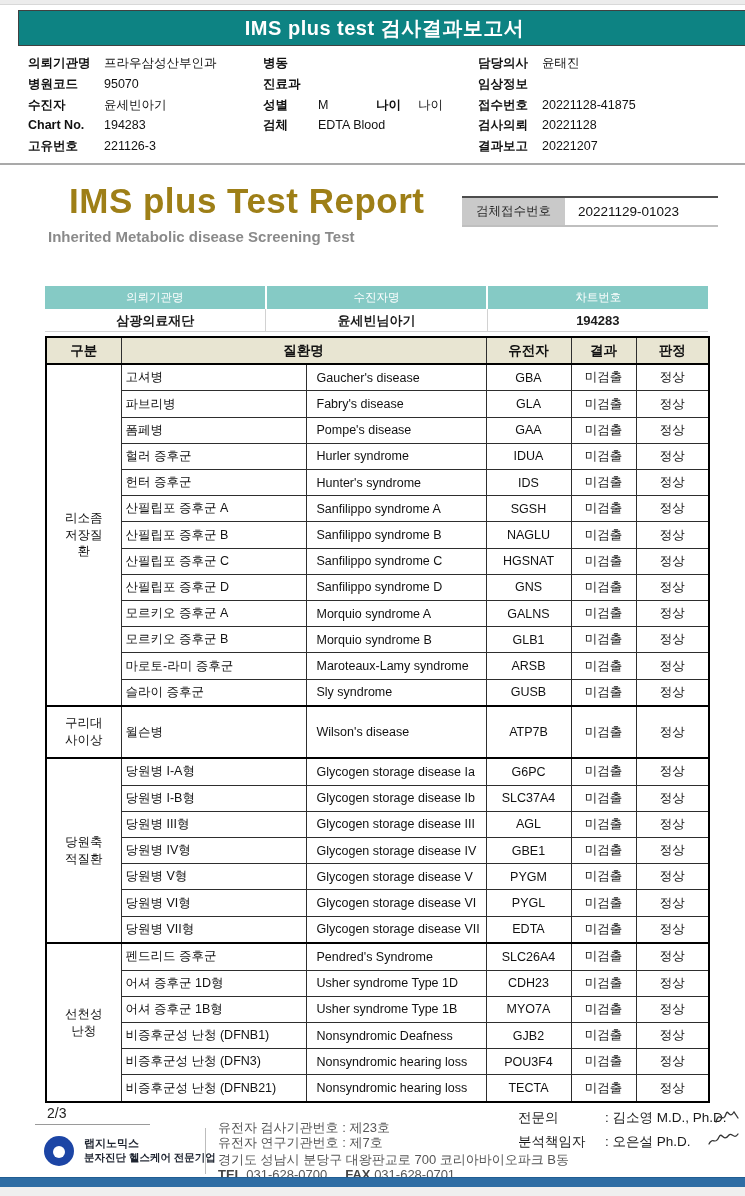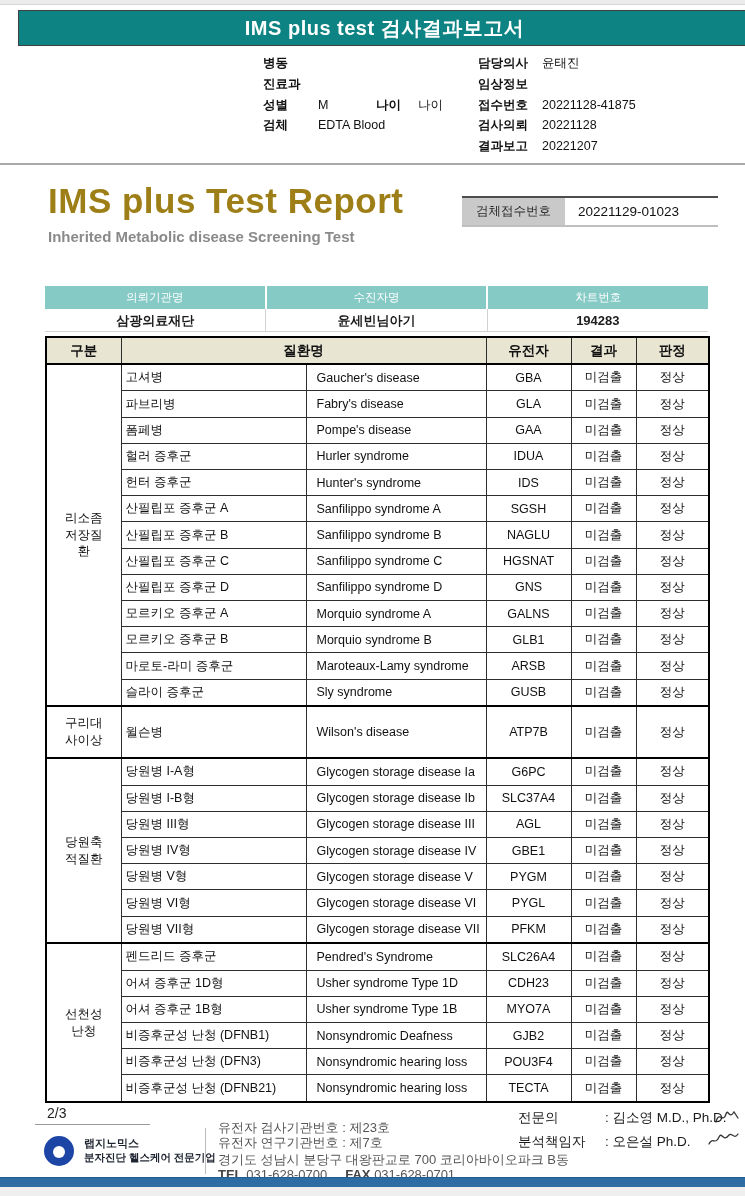--- a/index.html
+++ b/index.html
@@ -24,21 +24,21 @@
   .c2 .pi-label { width:55px; }
   .c3 .pi-label { width:64px; }
   .pi-label2 { display:inline-block; font-weight:bold; width:42px; vertical-align:top; }
   .pi-value { display:inline-block; vertical-align:top; }
   .c2 .pi-value.first { width:58px; }
 
   .divider { position:absolute; top:163px; left:0; width:745px; height:2px; background:#a9a9a9; }
 
   
   .title-block { position:absolute; top:181px; left:48px; }
-  .rpt-title { font-size:35px; font-weight:bold; color:#9e7f17; letter-spacing:0.5px; }
+  .rpt-title { font-size:35px; font-weight:bold; color:#9e7f17; letter-spacing:0.5px;margin-left:21px; }
   .rpt-subtitle { margin-top:7px; font-size:15px; font-weight:bold; color:#8a8a8a; }
 
   
   .sample-box { position:absolute; top:196px; left:462px; width:256px; height:31px; border-top:2px solid #4d4d4d; border-bottom:2px solid #bfbfbf; display:flex; align-items:stretch; background:#fff; }
   .sample-label { width:103px; background:#c9c9c9; color:#2a2a2a; font-size:12.5px; display:flex; align-items:center; justify-content:center; }
   .sample-value { flex:1; font-size:13.5px; color:#111; display:flex; align-items:center; padding-left:13px; }
 
   
   .summary { position:absolute; top:286px; left:45px; width:663px; }
   .sum-head { display:flex; height:23px; gap:2px; background:#fff; }
@@ -84,20 +84,27 @@
 <body>
 
 <div class="page">
   <div class="top-strip"></div>
 
   <div class="header-bar">
     <span class="hb-title">IMS plus test 검사결과보고서</span>
   </div>
 
   <div class="pinfo">
+    <div class="pi-col c1" id="pi-left">
+        <div class="pi-row"><span class="pi-label">의뢰기관명</span><span class="pi-value">프라우삼성산부인과</span></div>
+        <div class="pi-row"><span class="pi-label">병원코드</span><span class="pi-value">95070</span></div>
+        <div class="pi-row"><span class="pi-label">수진자</span><span class="pi-value">윤세빈아기</span></div>
+        <div class="pi-row"><span class="pi-label">Chart No.</span><span class="pi-value">194283</span></div>
+        <div class="pi-row"><span class="pi-label">고유번호</span><span class="pi-value">221126-3</span></div>
+      </div>
     <div class="pi-col c2" id="pi-middle">
         <div class="pi-row"><span class="pi-label">병동</span><span class="pi-value"></span></div>
         <div class="pi-row"><span class="pi-label">진료과</span><span class="pi-value"></span></div>
         <div class="pi-row"><span class="pi-label">성별</span><span class="pi-value first">M</span><span class="pi-label2">나이</span><span class="pi-value">나이</span></div>
         <div class="pi-row"><span class="pi-label">검체</span><span class="pi-value">EDTA Blood</span></div>
       </div>
     <div class="pi-col c3" id="pi-right">
         <div class="pi-row"><span class="pi-label">담당의사</span><span class="pi-value">윤태진</span></div>
         <div class="pi-row"><span class="pi-label">임상정보</span><span class="pi-value"></span></div>
         <div class="pi-row"><span class="pi-label">접수번호</span><span class="pi-value">20221128-41875</span></div>
@@ -289,21 +296,21 @@
         <tr>
           <td class="col-ko">당원병 VI형</td>
           <td class="col-en">Glycogen storage disease VI</td>
           <td class="col-gene">PYGL</td>
           <td class="col-result">미검출</td>
           <td class="col-judge">정상</td>
         </tr>
         <tr>
           <td class="col-ko">당원병 VII형</td>
           <td class="col-en">Glycogen storage disease VII</td>
-          <td class="col-gene">PFKM</td>
+          <td class="col-gene">EDTA</td>
           <td class="col-result">미검출</td>
           <td class="col-judge">정상</td>
         </tr>
         <tr class="group-start">
           <td class="col-group" rowspan="6">선천성난청</td>
           <td class="col-ko">펜드리드 증후군</td>
           <td class="col-en">Pendred's Syndrome</td>
           <td class="col-gene">SLC26A4</td>
           <td class="col-result">미검출</td>
           <td class="col-judge">정상</td>

